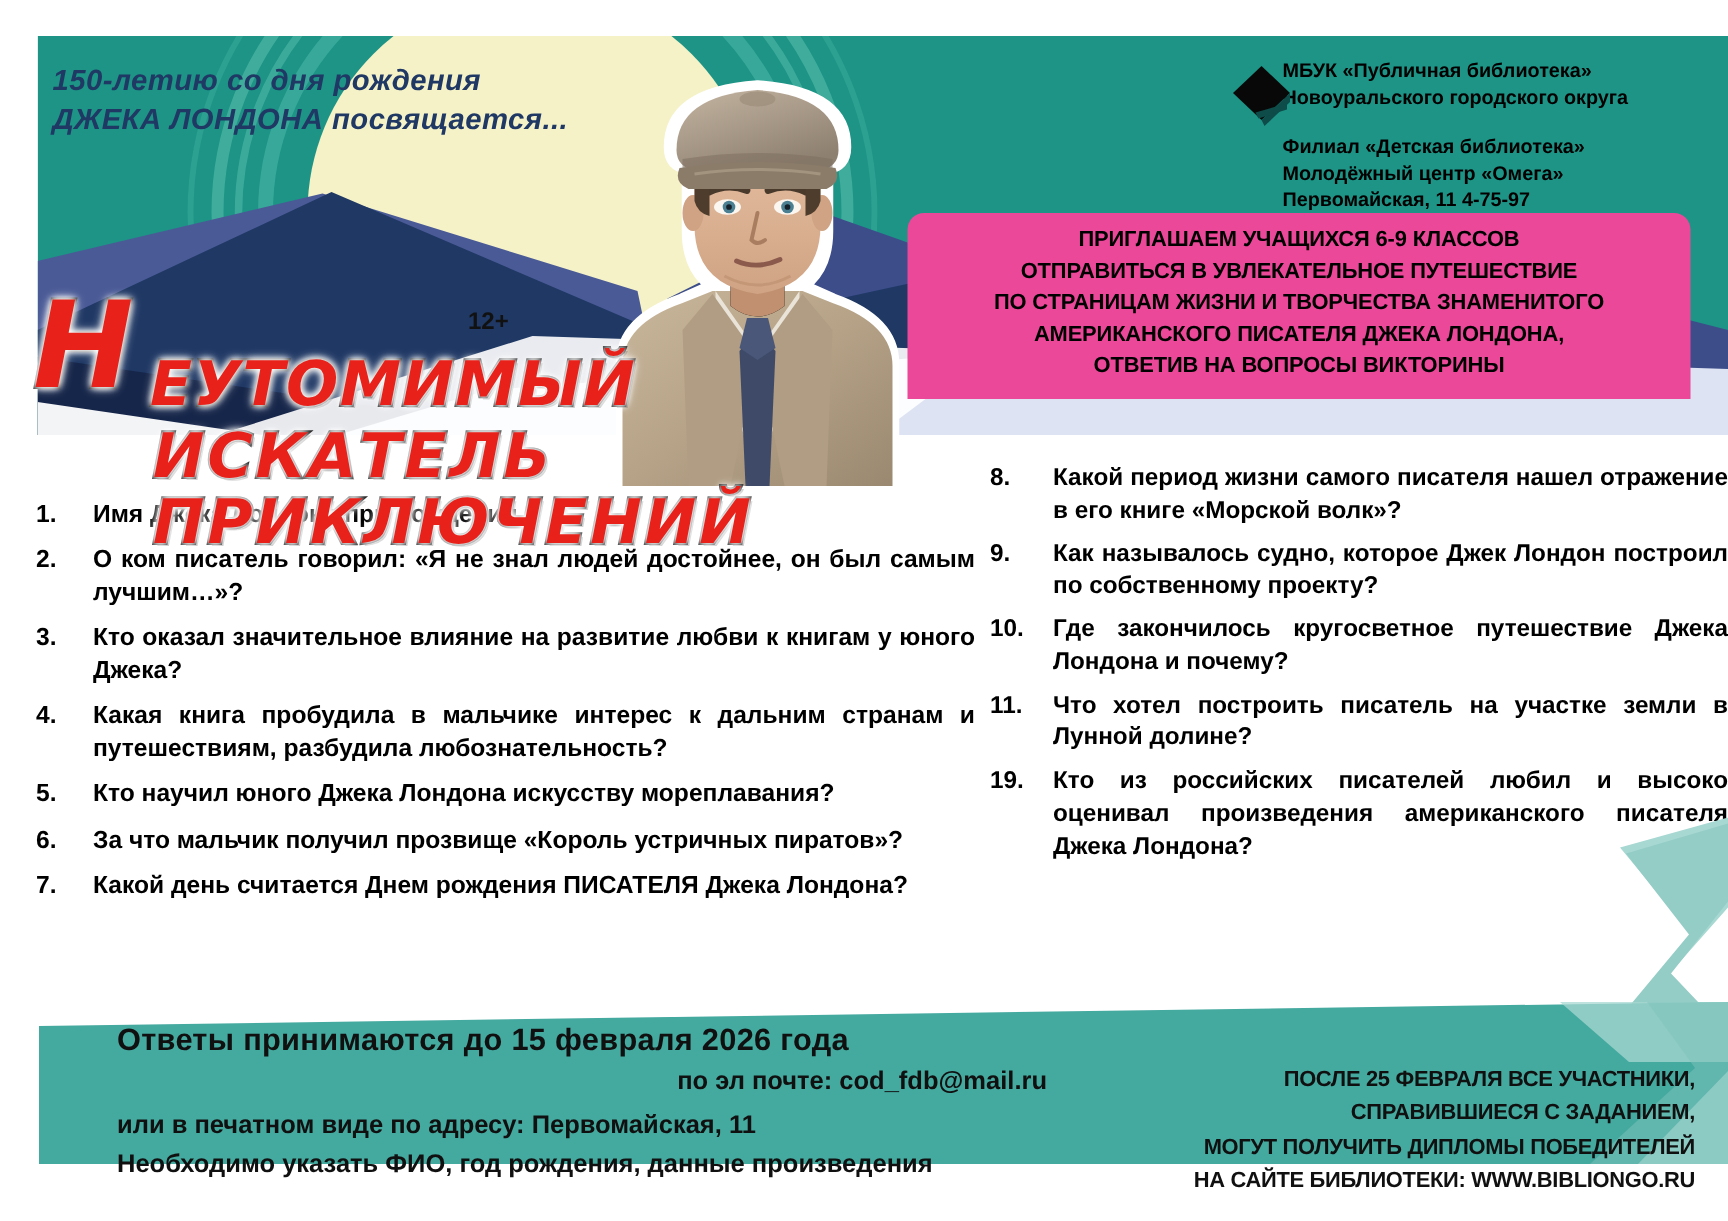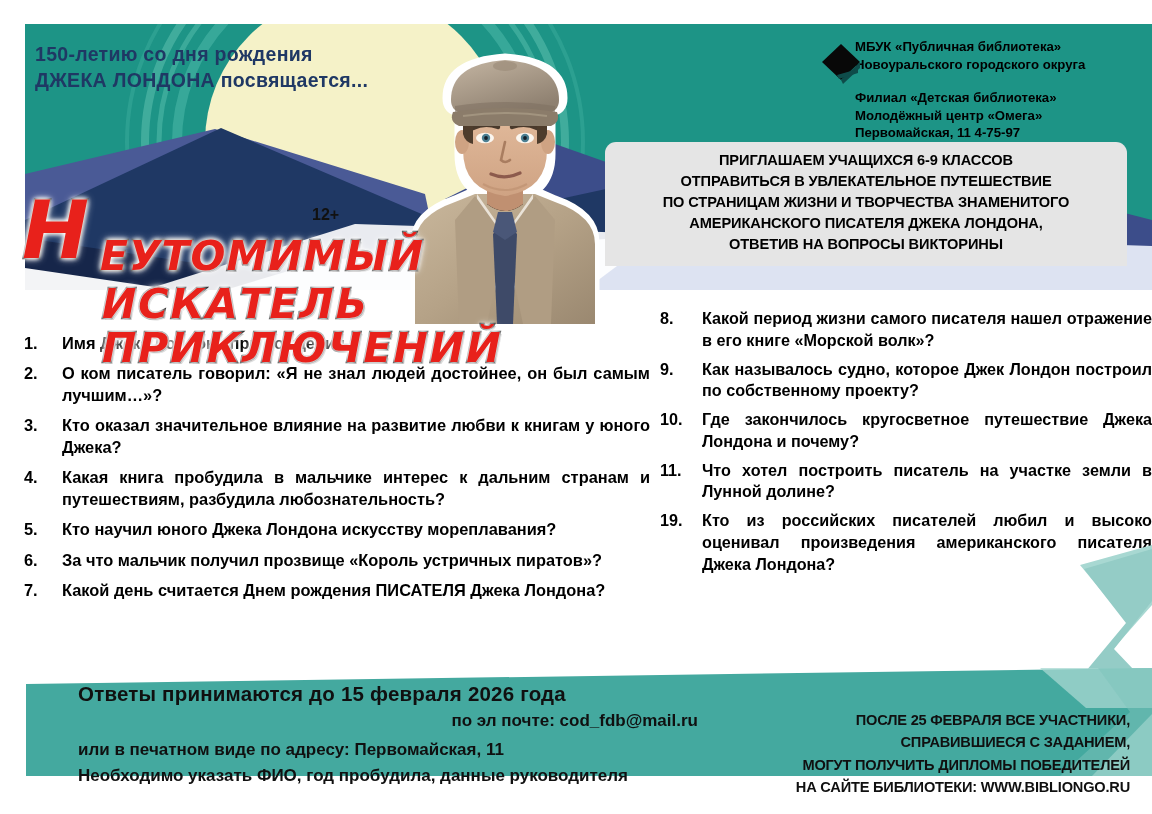--- a/index.html
+++ b/index.html
@@ -19,20 +19,21 @@
     left: 25px; top: 24px;
     width: 1127px; height: 266px;
     overflow: hidden;
   }
   .header-svg { position: absolute; left: 0; top: 0; }
 
   .dedication {
     position: absolute;
     left: 10px; top: 18px;
     width: 560px;
+    font-style: italic;
     font-weight: bold;
     font-size: 19.5px;
     line-height: 1.32;
     color: #1f3864;
     letter-spacing: 0.3px;
     white-space: pre-line;
     z-index: 6;
   }
 
   
@@ -49,21 +50,21 @@
     position: absolute;
     left: -35px; top: 4px;
     width: 42px; height: 44px;
   }
 
   
   .invite-panel {
     position: absolute;
     left: 605px; top: 142px;
     width: 522px; height: 124px;
-    background: #e5e5e5;
+    background: #ec4899;
     border-radius: 11px 11px 0 0;
     z-index: 7;
     padding-top: 8px;
     text-align: center;
   }
   .invite-line {
     font-weight: bold;
     font-size: 14.6px;
     line-height: 1.44;
     color: #000;
@@ -357,21 +358,21 @@
       <path d="M26,16 L1152,0 L1152,108 L26,108 Z" fill="#44a99f"></path>
       <path d="M1040,0 L1152,0 L1152,40 L1086,40 Z" fill="#a8d8d2" opacity="0.75"></path>
       <path d="M1098,0 L1152,0 L1152,108 L1060,108 L1130,44 Z" fill="#7ec4bc" opacity="0.5"></path>
       <path d="M1152,46 L1152,108 L1092,108 Z" fill="#a8d8d2" opacity="0.6"></path>
     </svg>
 
     <div class="footer-left">
       <div class="fl-1">Ответы принимаются до 15 февраля 2026 года</div>
       <div class="fl-2">по эл почте:  cod_fdb@mail.ru</div>
       <div class="fl-3">или в печатном виде по адресу: Первомайская, 11</div>
-      <div class="fl-4">Необходимо указать ФИО, год пробудила, данные руководителя</div>
+      <div class="fl-4">Необходимо указать ФИО, год рождения, данные произведения</div>
     </div>
 
     <div class="footer-right">
       <div class="fr-line">ПОСЛЕ 25 ФЕВРАЛЯ ВСЕ УЧАСТНИКИ,</div>
       <div class="fr-line">СПРАВИВШИЕСЯ С ЗАДАНИЕМ,</div>
       <div class="fr-line">МОГУТ ПОЛУЧИТЬ ДИПЛОМЫ ПОБЕДИТЕЛЕЙ</div>
       <div class="fr-line">НА САЙТЕ БИБЛИОТЕКИ: WWW.BIBLIONGO.RU</div>
     </div>
   </div>
 

